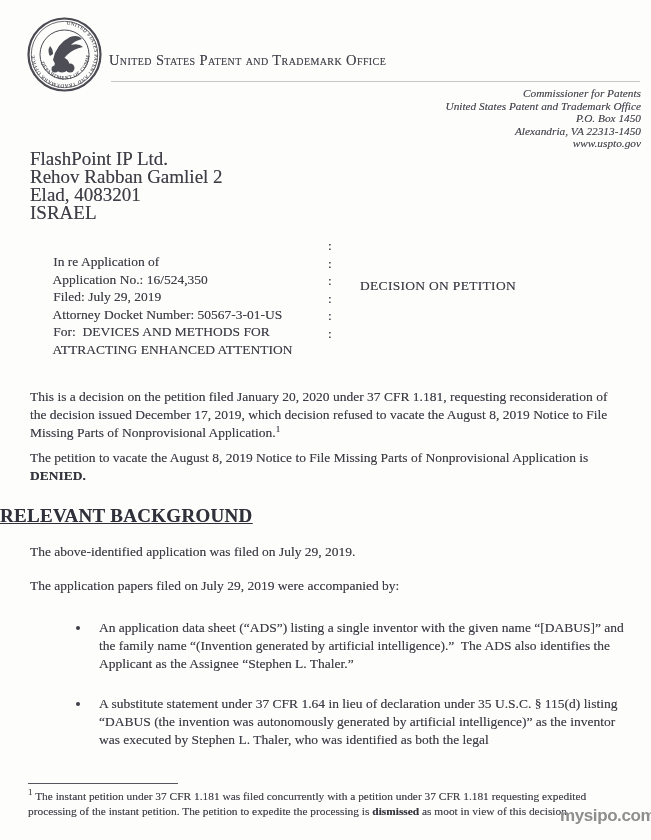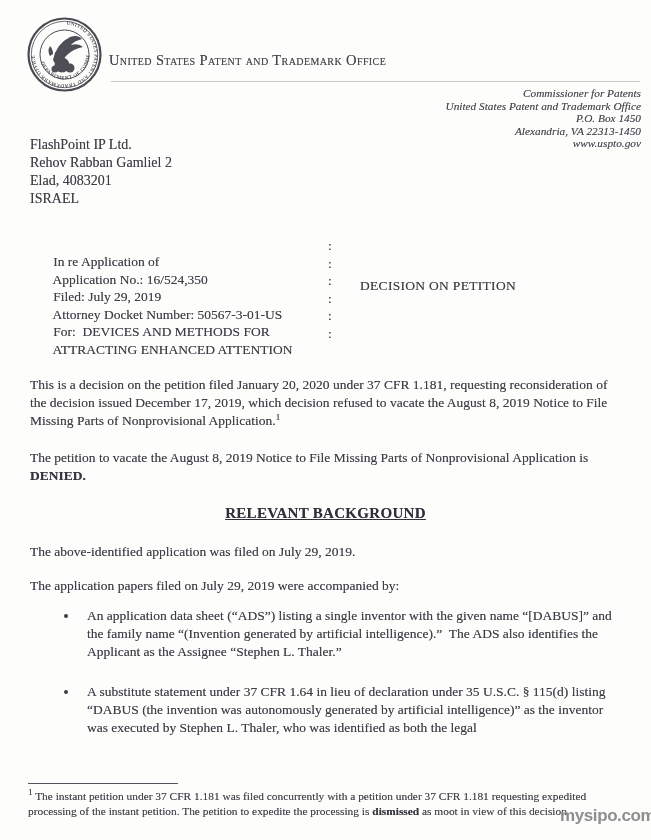--- a/index.html
+++ b/index.html
@@ -13,40 +13,40 @@
   .office-name{
     position:absolute;left:109px;top:52px;font-size:14.5px;
     font-variant:small-caps;letter-spacing:.4px;color:#45454e;white-space:nowrap;
   }
   .header-rule{position:absolute;left:111px;top:81px;width:529px;height:1px;background:#c7c7c7;}
   .addr-block{
     position:absolute;right:10px;top:87px;text-align:right;
     font-size:11.3px;line-height:12.6px;color:#4a4a53;font-style:italic;
   }
   
-  .recipient{position:absolute;left:30px;top:136px;font-size:14px;line-height:18px;}
+  .recipient{position:absolute;left:30px;top:150px;font-size:19px;line-height:18px;}
   
   .caption{position:absolute;left:33px;top:238px;width:420px;font-size:13.5px;}
   .cap-row{position:relative;height:17.5px;white-space:pre;}
   .cap-colon{position:absolute;left:295px;top:0;}
   .decision-title{position:absolute;left:327px;top:40px;white-space:nowrap;letter-spacing:.3px;}
   
   .para{position:absolute;left:30px;width:592px;font-size:13.5px;line-height:18px;white-space:pre-wrap;}
-  .p1{top:376px;}
+  .p1{top:388px;}
   .p2{top:441px;margin-top:8px;}
   .p3{top:543px;}
   .p4{top:577px;}
   .bold{font-weight:bold;color:#34343c;}
   .section-heading{
-    position:absolute;left:0;top:505px;width:651px;text-align:center;
-    font-size:15px;font-weight:bold;color:#30303a;
+    position:absolute;left:0;top:505px;width:651px;
+    font-size:19px;font-weight:bold;color:#30303a;
     text-decoration:underline;letter-spacing:.3px;
   }
   .bullets{
-    position:absolute;left:60px;top:607px;width:548px;margin:0;
+    position:absolute;left:60px;top:607px;width:548px;margin:12px;
     padding:0 0 0 19px;font-size:13.5px;line-height:18.2px;
   }
   .bullets li{margin:0 0 21px 0;padding-left:8px;white-space:pre-wrap;}
   sup{font-size:9px;line-height:0;}
   
   .footnote-rule{position:absolute;left:28px;top:783px;width:150px;height:1px;background:#55555d;}
   .footnote{
     position:absolute;left:28px;top:789px;width:585px;
     font-size:11.4px;line-height:14.6px;white-space:pre-wrap;color:#42424b;
   }

